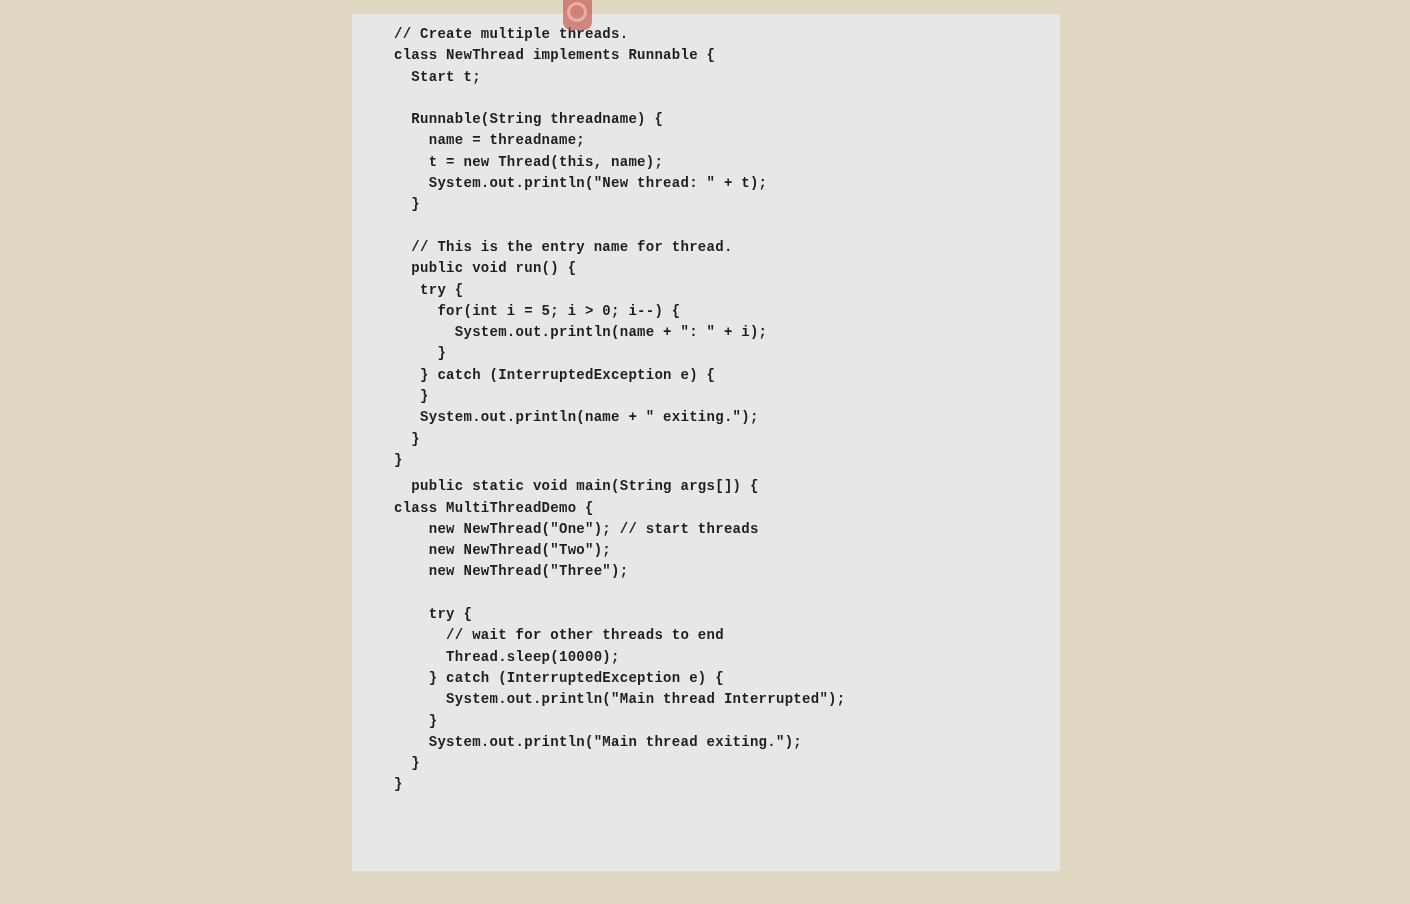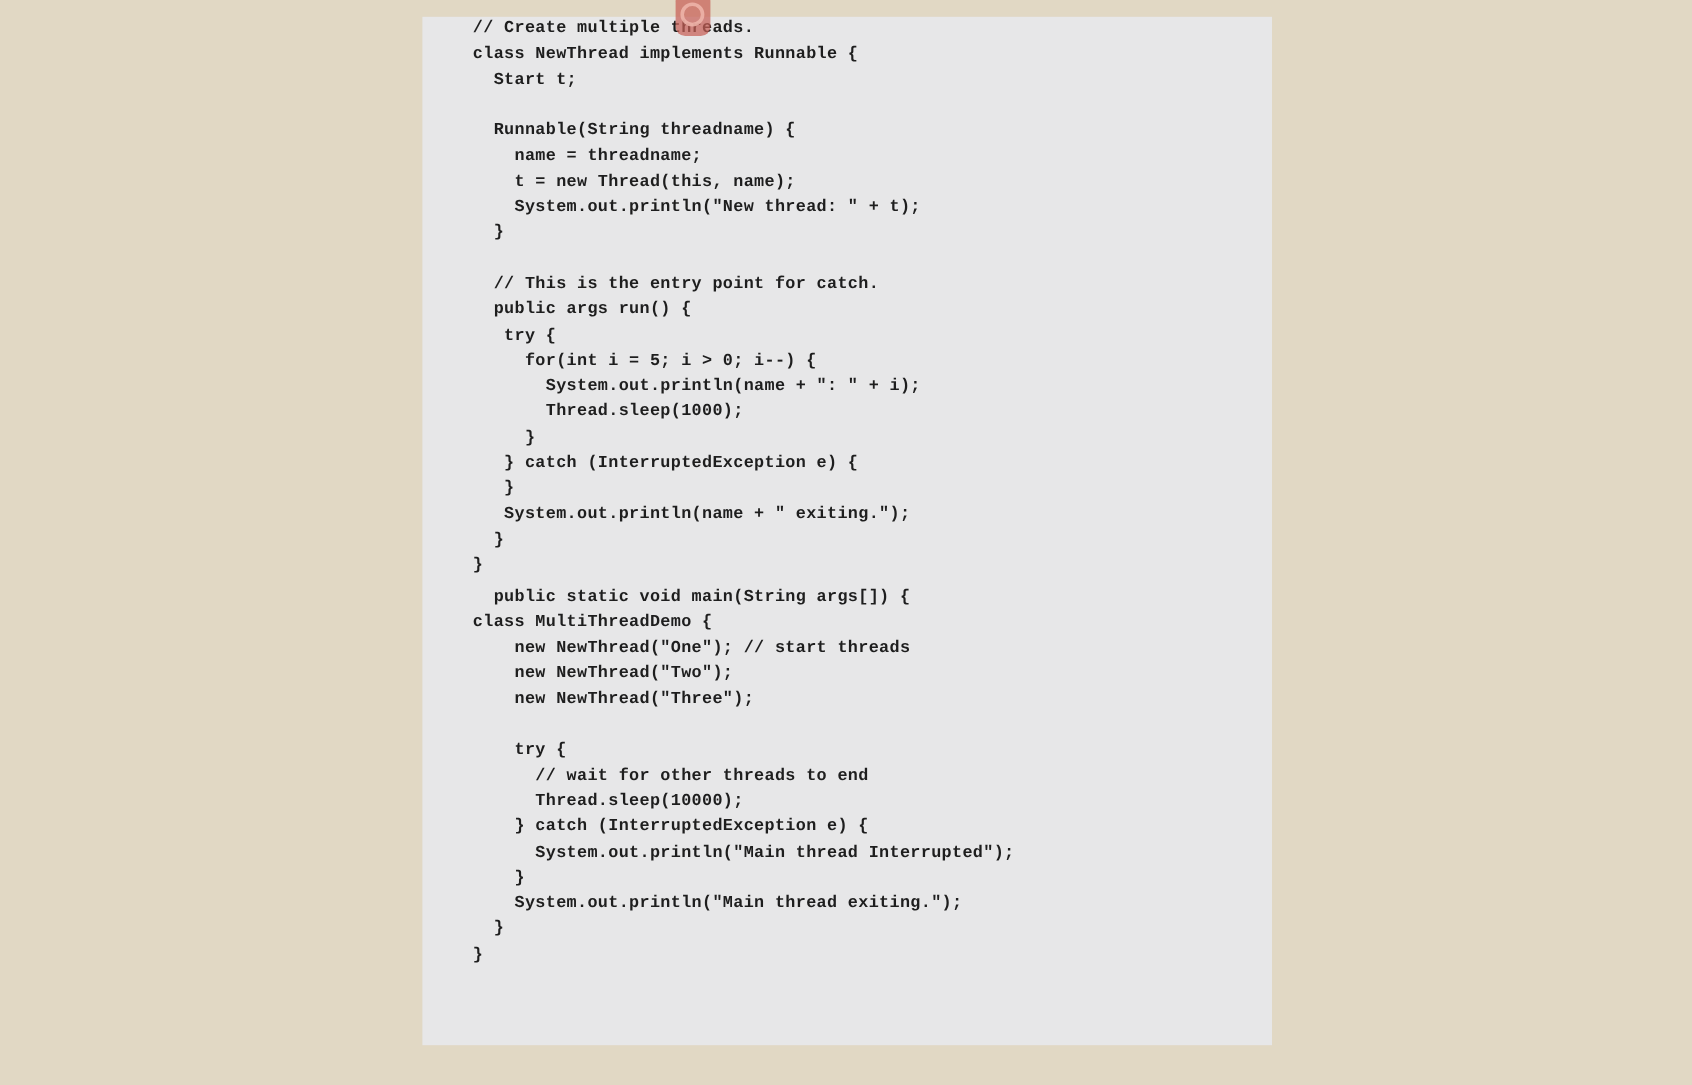--- a/index.html
+++ b/index.html
@@ -13,21 +13,21 @@
   }
   .code-panel {
     position: absolute;
     left: 352px; top: 14px;
     width: 708px; height: 857px;
     background: #e7e7e8;
     overflow: hidden;
   }
   .code {
     padding-left: 42px;
-    padding-top: 0;
+    padding-top: 10px;
     font-size: 14px;
     font-weight: 700;
     line-height: 21.3px;
     color: #1e1e1e;
     letter-spacing: 0.02em;
   }
   .code-line {
     white-space: pre;
     min-height: 21.3px;
   }
@@ -59,26 +59,25 @@
           <div class="code-line">// Create multiple threads.</div>
           <div class="code-line">class NewThread implements Runnable {</div>
           <div class="code-line">  Start t;</div>
           <div class="code-line"></div>
           <div class="code-line">  Runnable(String threadname) {</div>
           <div class="code-line">    name = threadname;</div>
           <div class="code-line">    t = new Thread(this, name);</div>
           <div class="code-line">    System.out.println("New thread: " + t);</div>
           <div class="code-line">  }</div>
           <div class="code-line"></div>
-          <div class="code-line">  // This is the entry point for catch.</div>
-          <div class="code-line">  public args run() {</div>
+          <div class="code-line">  // This is the entry name for thread.</div>
+          <div class="code-line">  public void run() {</div>
           <div class="code-line">   try {</div>
           <div class="code-line">     for(int i = 5; i &gt; 0; i--) {</div>
           <div class="code-line">       System.out.println(name + ": " + i);</div>
-          <div class="code-line">       Thread.sleep(1000);</div>
           <div class="code-line">     }</div>
           <div class="code-line">   } catch (InterruptedException e) {</div>
           <div class="code-line">   }</div>
           <div class="code-line">   System.out.println(name + " exiting.");</div>
           <div class="code-line">  }</div>
           <div class="code-line">}</div>
         </div>
         <div class="code-block">
           <div class="code-line">  public static void main(String args[]) {</div>
           <div class="code-line">class MultiThreadDemo {</div>

